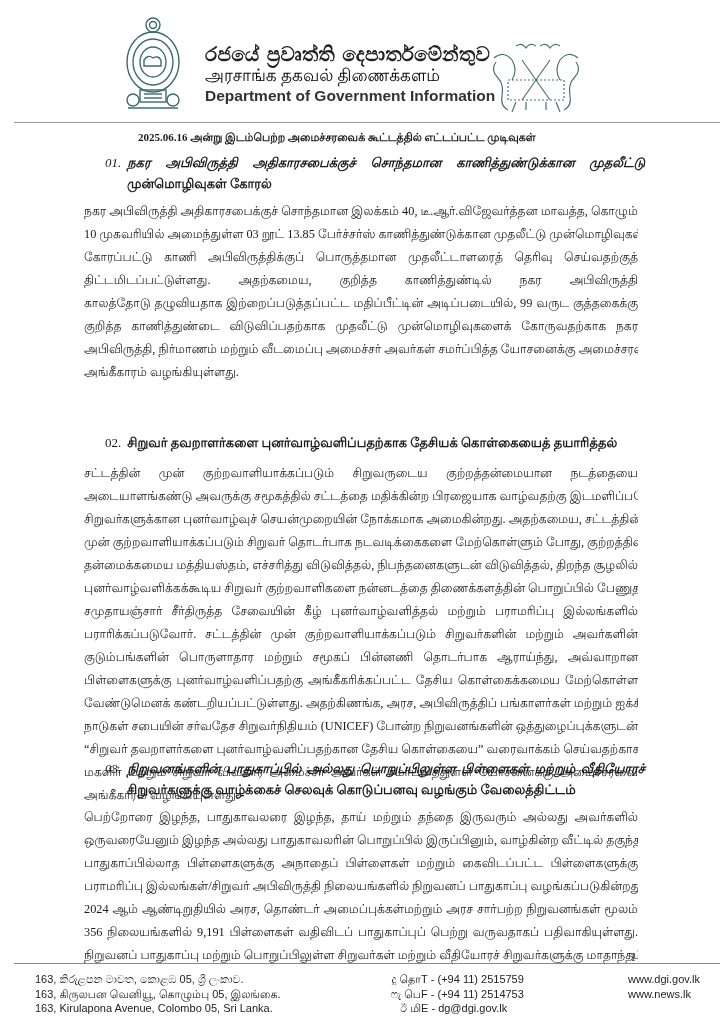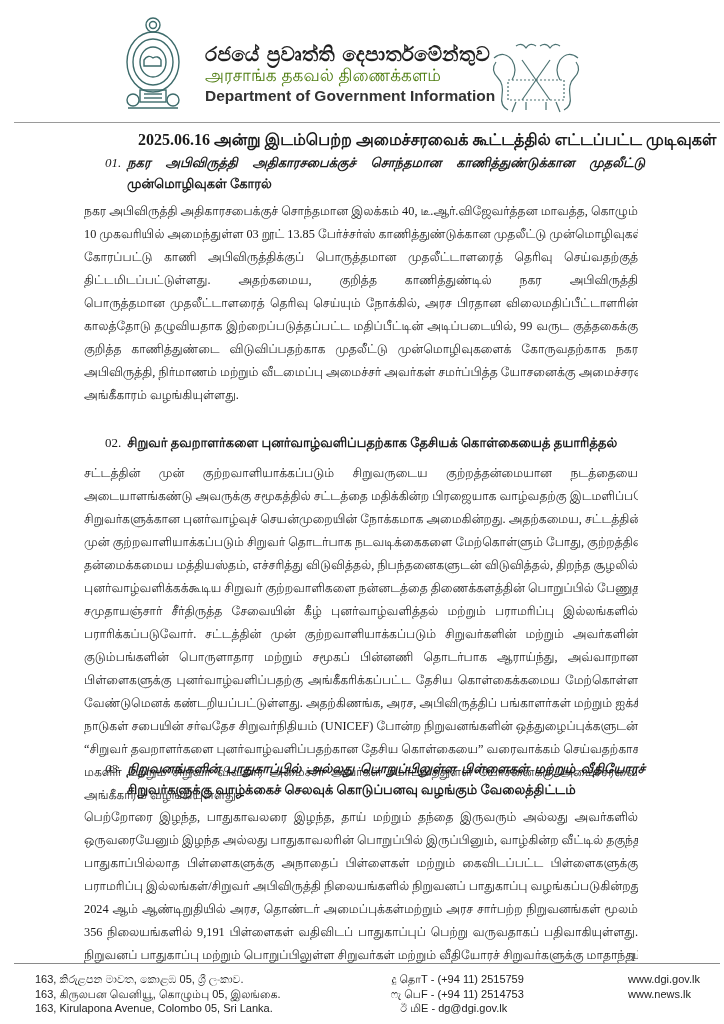--- a/index.html
+++ b/index.html
@@ -2,27 +2,27 @@
 <html><head>
 <meta charset="utf-8">
 <style>
   html, body { margin:0; padding:0; background:#ffffff; }
   body { width:724px; height:1024px; position:relative; overflow:hidden; color:#1a1a1a;
          font-family:"DejaVu Sans", sans-serif; }
   .header { position:absolute; left:0; top:0; width:717px; height:122px; }
   .emblem { position:absolute; left:122px; top:14px; width:62px; height:100px; }
   .org-block { position:absolute; left:205px; top:42px; width:280px; }
   .org-si { font-family:"DejaVu Sans", sans-serif; font-size:20px; font-weight:bold; color:#222; line-height:24px; white-space:nowrap; letter-spacing:0.3px; }
-  .org-ta { font-family:Liberation Sans, sans-serif; font-size:17px; color:#4d7c0f; line-height:20px; white-space:nowrap; }
+  .org-ta { font-family:Liberation Serif, serif; font-size:17px; color:#000000; line-height:20px; white-space:nowrap; }
   .org-en { font-family:"Liberation Sans", sans-serif; font-size:15.5px; font-weight:bold; color:#333; line-height:19px; white-space:nowrap; }
   .dragon { position:absolute; left:486px; top:40px; width:100px; height:76px; }
   .hr-top { position:absolute; left:14px; top:122px; width:706px; height:1px; background:#9a9a9a; }
 
   .doc-title { position:absolute; left:138px; top:131px; font-family:"Liberation Serif", serif;
-               font-size:16px; font-weight:bold; white-space:nowrap; }
+               font-size:11px; font-weight:bold; white-space:nowrap; }
   .sec-head { position:absolute; left:105px; font-family:"Liberation Serif", serif; font-size:13px; }
   .sec-num { font-weight:normal; margin-right:6px;text-align:center; }
   .sec-text { font-weight:bold; }
   .sec-line { display:block; white-space:nowrap; line-height:21px; }
   .sec-line.justify { text-align:justify; text-align-last:justify; width:540px;font-style:italic; }
   .sec-head .indent { padding-left:22px; }
 
   .para { position:absolute; left:84px; width:554px; font-family:"Liberation Serif", serif; font-size:12.3px; }
   .para .ln { display:block; line-height:23px; height:23px; text-align:justify; text-align-last:justify; white-space:nowrap; overflow:hidden; }
   .para .ln.last { text-align-last:left; }
@@ -85,21 +85,20 @@
 <div class="sec-head" style="top:152px;">
   <span class="sec-line justify"><span class="sec-num">01.</span><span class="sec-text">நகர அபிவிருத்தி அதிகாரசபைக்குச் சொந்தமான காணித்துண்டுக்கான முதலீட்டு</span></span>
   <span class="sec-line indent"><span class="sec-text">முன்மொழிவுகள் கோரல்</span></span>
 </div>
 
 <div class="para" style="top:200px;">
   <span class="ln">நகர அபிவிருத்தி அதிகாரசபைக்குச் சொந்தமான இலக்கம் 40, டீ.ஆர்.விஜேவர்த்தன மாவத்த, கொழும்பு</span>
   <span class="ln">10 முகவரியில் அமைந்துள்ள 03 றூட் 13.85 பேர்ச்சர்ஸ் காணித்துண்டுக்கான முதலீட்டு முன்மொழிவுகள்</span>
   <span class="ln">கோரப்பட்டு காணி அபிவிருத்திக்குப் பொருத்தமான முதலீட்டாளரைத் தெரிவு செய்வதற்குத்</span>
   <span class="ln">திட்டமிடப்பட்டுள்ளது. அதற்கமைய, குறித்த காணித்துண்டில் நகர அபிவிருத்தி</span>
-  <span class="ln">பொருத்தமான முதலீட்டாளரைத் தெரிவு செய்யும் நோக்கில், அரச பிரதான விலைமதிப்பீட்டாளரின்</span>
   <span class="ln">காலத்தோடு தழுவியதாக இற்றைப்படுத்தப்பட்ட மதிப்பீட்டின் அடிப்படையில், 99 வருட குத்தகைக்கு</span>
   <span class="ln">குறித்த காணித்துண்டை விடுவிப்பதற்காக முதலீட்டு முன்மொழிவுகளைக் கோருவதற்காக நகர</span>
   <span class="ln">அபிவிருத்தி, நிர்மாணம் மற்றும் வீடமைப்பு அமைச்சர் அவர்கள் சமர்ப்பித்த யோசனைக்கு அமைச்சரவை</span>
   <span class="ln last">அங்கீகாரம் வழங்கியுள்ளது.</span>
 </div>
 
 <div class="sec-head" style="top:432px;">
   <span class="sec-line"><span class="sec-num">02.</span><span class="sec-text">சிறுவர் தவறாளர்களை புனர்வாழ்வளிப்பதற்காக தேசியக் கொள்கையைத் தயாரித்தல்</span></span>
 </div>
 

